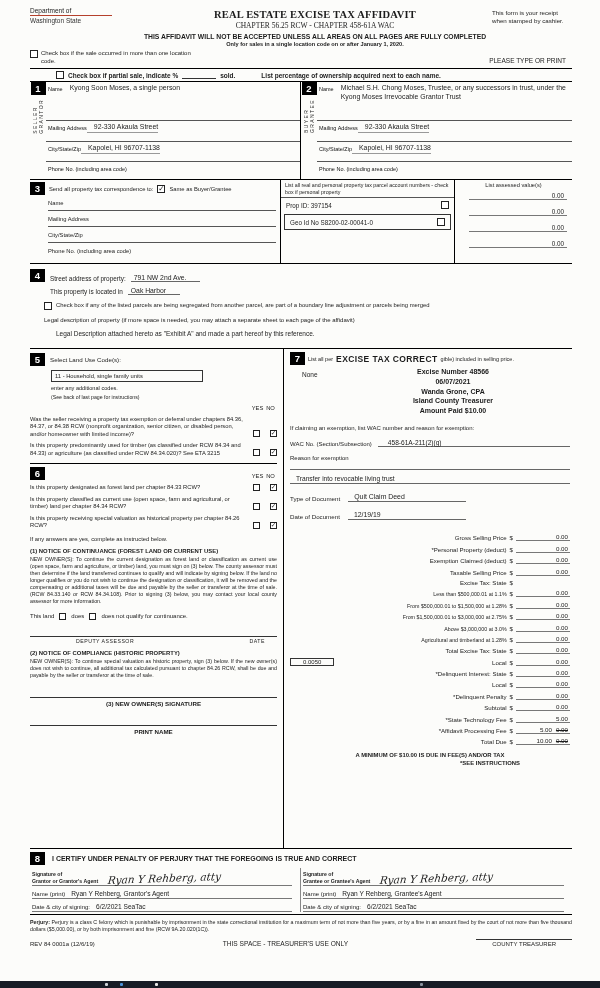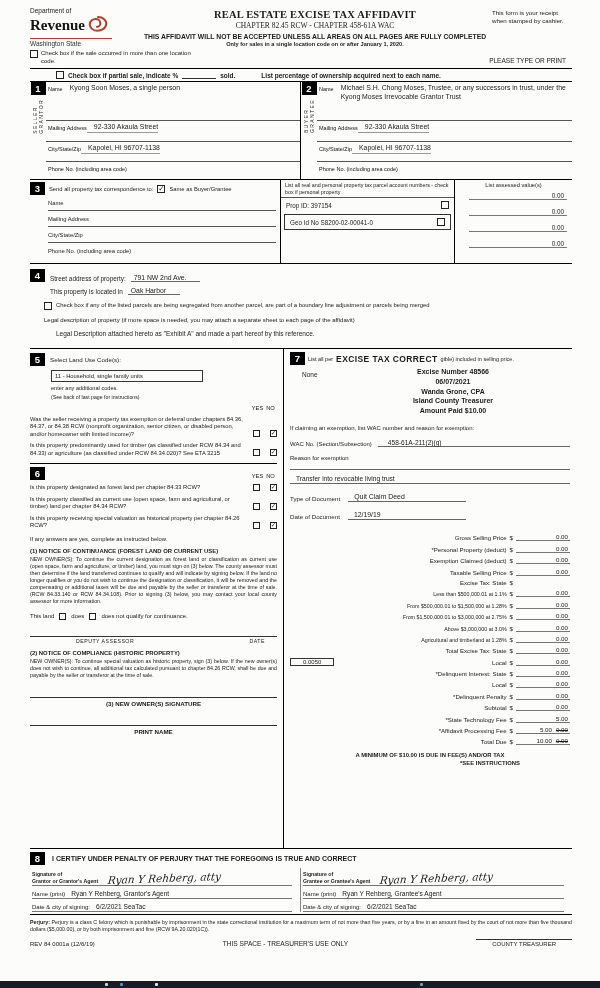--- a/index.html
+++ b/index.html
@@ -135,31 +135,25 @@
 .speck{position:absolute;bottom:2px;width:3px;height:3px;border-radius:1px;display:block}
 </style>
 </head>
 <body>
 
 <div class="page">
 
   <div class="hdr">
     <div class="logo">
       <div class="logo-dept">Department of</div>
-      <div class="rev-row">
-        <span class="logo-agency">Revenue</span>
-        <span><svg width="22" height="19" viewBox="0 0 24 20" aria-hidden="true">
-              <path d="M12 3 C18 3 21 7 21 10 C21 15 16 18 11 18 C6 18 3 14 3 11 C3 7 6.5 5 9.5 5 C12.5 5 14.5 7 14.5 9.6 C14.5 11.8 12.8 13.6 10.8 13.6" fill="none" stroke="#b5402c" stroke-width="2.2" stroke-linecap="round"></path>
-            </svg></span>
-      </div>
       <div class="logo-state">Washington State</div>
     </div>
     <div class="hcenter">
       <div class="htitle">REAL ESTATE EXCISE TAX AFFIDAVIT</div>
-      <div class="hchapter">CHAPTER 82.45 RCW - CHAPTER 458-61A WAC</div>
+      <div class="hchapter">CHAPTER 56.25 RCW - CHAPTER 458-61A WAC</div>
       <div class="hwarn">THIS AFFIDAVIT WILL NOT BE ACCEPTED UNLESS ALL AREAS ON ALL PAGES ARE FULLY COMPLETED</div>
       <div class="honly">Only for sales in a single location code on or after January 1, 2020.</div>
     </div>
     <div class="hreceipt">This form is your receipt when stamped by cashier.</div>
   </div>
 
   <div class="subhdr">
     <div class="multi">
       <span class="cb"></span>
       <span>Check box if the sale occurred in more than one location code.</span>

